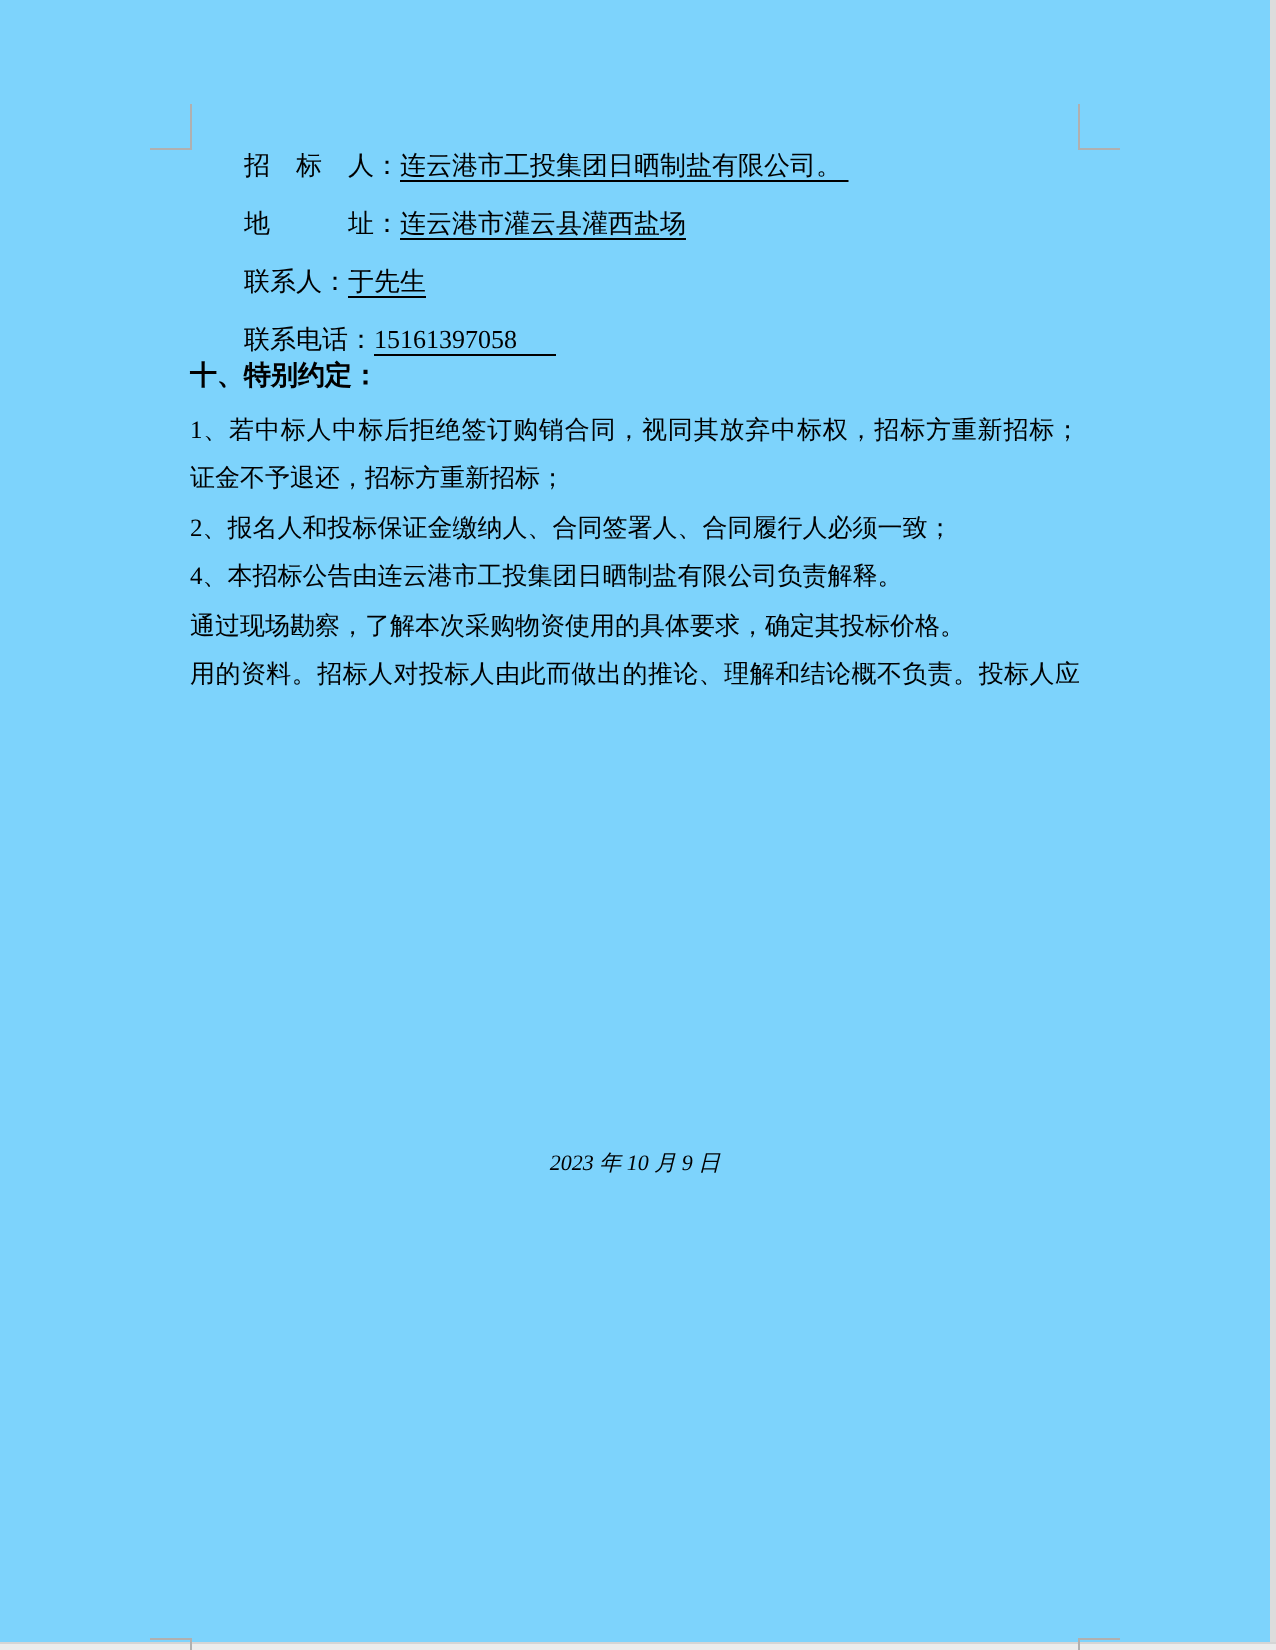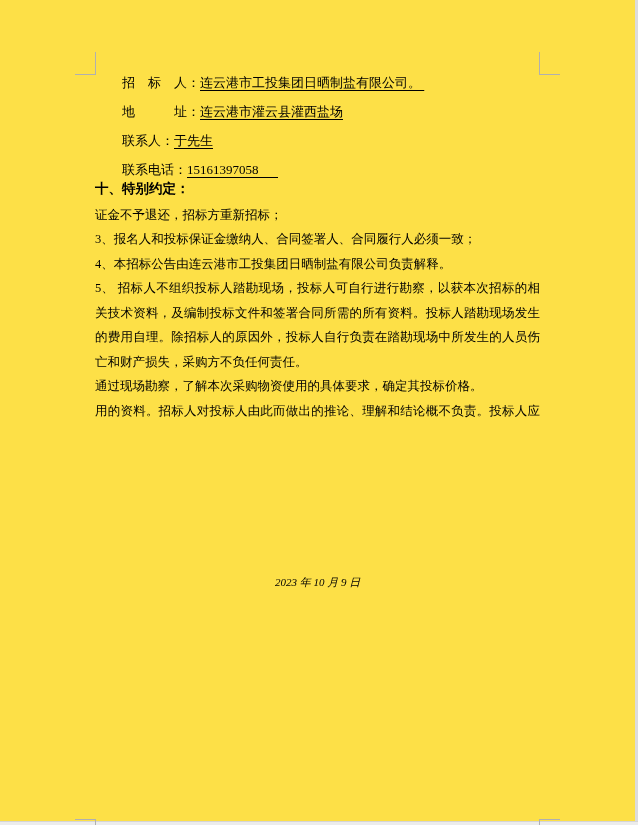--- a/index.html
+++ b/index.html
@@ -1,19 +1,19 @@
 <!DOCTYPE html>
 <html><head>
 <meta charset="utf-8">
 <style>
   html,body{margin:0;padding:0;background:#ffffff;}
   .page{
     position:relative;
     width:638px;height:825px;
-    background:#fde047;
+    background:#7dd3fc;
     overflow:hidden;
     font-family:"Liberation Serif","DejaVu Serif",serif;
     color:#000000;
   }
   
   .edge-right{position:absolute;top:0;right:0;width:3px;height:825px;background:#dcdcdc;}
   .edge-bottom{position:absolute;left:0;bottom:0;width:638px;height:3px;background:#ececec;border-top:1px solid #d5d5d5;}
   
   .crop{position:absolute;width:20px;height:22px;border:0 solid #b0b0b0;}
   .crop.tl{left:75px;top:52px;border-right-width:1px;border-bottom-width:1px;}
@@ -48,39 +48,36 @@
   <div class="contact">
     <div class="contact-line"><span class="clabel">招　标　人：</span><span class="cvalue">连云港市工投集团日晒制盐有限公司。 </span></div>
     <div class="contact-line"><span class="clabel">地　　　址：</span><span class="cvalue">连云港市灌云县灌西盐场</span></div>
     <div class="contact-line"><span class="clabel">联系人：</span><span class="cvalue">于先生</span></div>
     <div class="contact-line"><span class="clabel">联系电话：</span><span class="cvalue">15161397058　  </span></div>
   </div>
 
   <div class="body">
     <div class="heading">十、特别约定：</div>
 
+    <div>
+      <div class="tline fill">1、若中标人中标后拒绝签订购销合同，视同其放弃中标权，招标方重新招标；</div>
+    </div>
 
     <div>
       <div class="tline">证金不予退还，招标方重新招标；</div>
     </div>
 
     <div>
-      <div class="tline">3、报名人和投标保证金缴纳人、合同签署人、合同履行人必须一致；</div>
+      <div class="tline">2、报名人和投标保证金缴纳人、合同签署人、合同履行人必须一致；</div>
     </div>
 
     <div>
       <div class="tline">4、本招标公告由连云港市工投集团日晒制盐有限公司负责解释。</div>
     </div>
 
-    <div>
-      <div class="tline fill">5、 招标人不组织投标人踏勘现场，投标人可自行进行勘察，以获本次招标的相</div>
-      <div class="tline fill">关技术资料，及编制投标文件和签署合同所需的所有资料。投标人踏勘现场发生</div>
-      <div class="tline fill">的费用自理。除招标人的原因外，投标人自行负责在踏勘现场中所发生的人员伤</div>
-      <div class="tline">亡和财产损失，采购方不负任何责任。</div>
-    </div>
 
     <div>
       <div class="tline">通过现场勘察，了解本次采购物资使用的具体要求，确定其投标价格。</div>
       <div class="tline fill">用的资料。招标人对投标人由此而做出的推论、理解和结论概不负责。投标人应</div>
     </div>
   </div>
 
   <div class="dateline">2023 年 10 月 9 日</div>
 
 </div>

